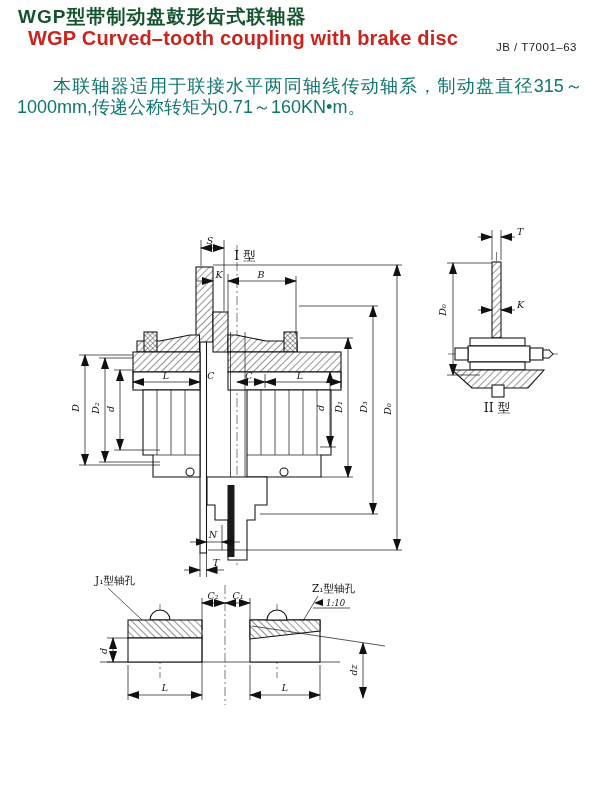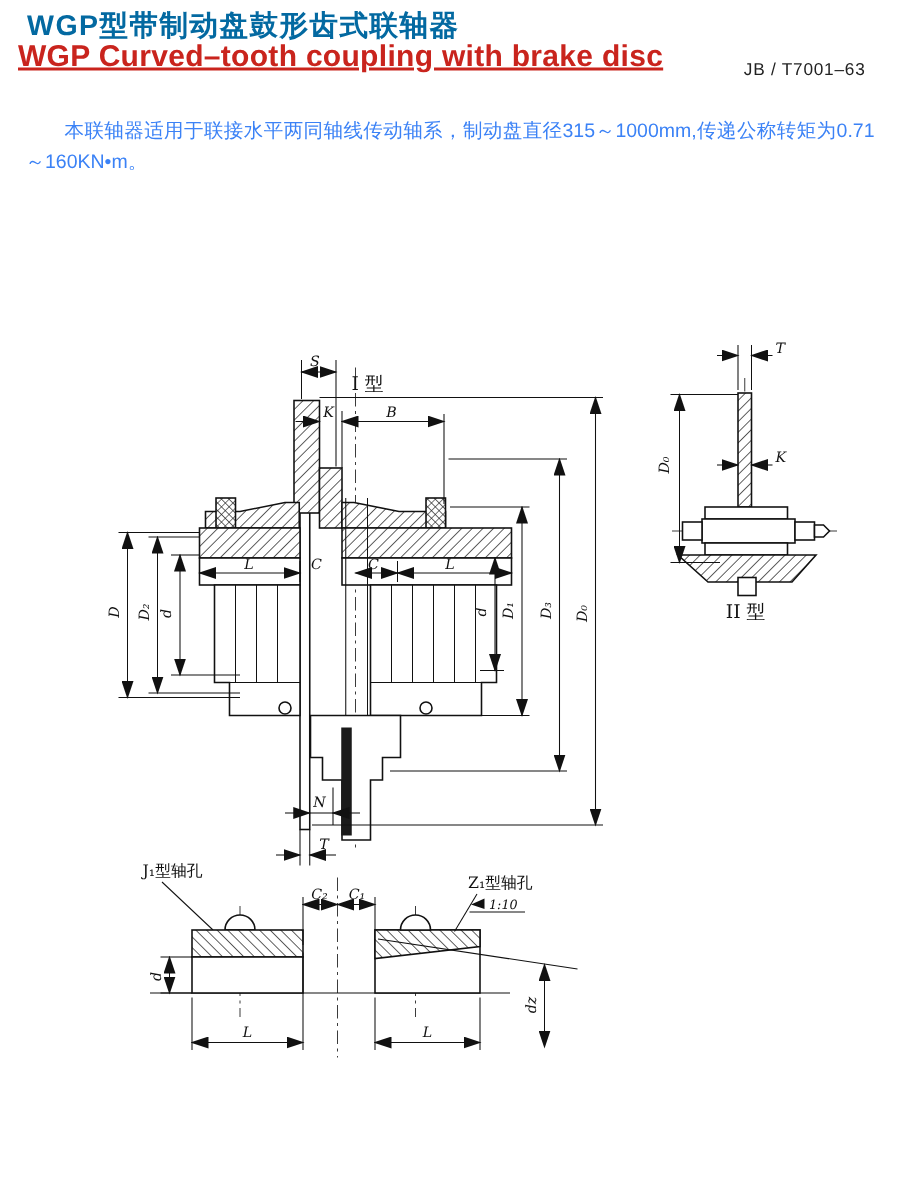--- a/index.html
+++ b/index.html
@@ -1,25 +1,25 @@
 <!DOCTYPE html>
 <html><head>
 <meta charset="utf-8">
 <style>
   html,body{margin:0;padding:0;}
   body{width:600px;height:790px;background:#ffffff;position:relative;overflow:hidden;
        font-family:"Liberation Sans",sans-serif;color:#2b2b2b;}
   .title-zh{position:absolute;left:18px;top:4px;font-size:19px;font-weight:bold;
-            color:#0369a1;letter-spacing:1px;white-space:nowrap;}
-  .title-en{position:absolute;left:12px;top:27px;font-size:20px;font-weight:bold;
-            color:#c9241d;letter-spacing:.2px;white-space:nowrap;text-decoration:underline;}
+            color:#14532d;letter-spacing:1px;white-space:nowrap;}
+  .title-en{position:absolute;left:28px;top:27px;font-size:20px;font-weight:bold;
+            color:#c9241d;letter-spacing:.2px;white-space:nowrap;}
   .std-code{position:absolute;top:41px;right:23px;font-size:11.5px;color:#222;
             letter-spacing:.5px;}
-  .intro{position:absolute;left:17px;top:76px;width:566px;font-size:13px;
-         line-height:21px;text-align:justify;color:#3b82f6;}
+  .intro{position:absolute;left:17px;top:76px;width:566px;font-size:18px;
+         line-height:21px;text-align:justify;color:#0f766e;}
   .intro p{margin:0;text-indent:2em;}
   .drawing{position:absolute;left:0;top:200px;}
   
   .o  {fill:#ffffff;stroke:#111;stroke-width:1.05;}
   .oh {fill:url(#h1);stroke:#111;stroke-width:1.05;}
   .oh2{fill:url(#h2);stroke:#111;stroke-width:1.05;}
   .ox {fill:url(#x1);stroke:#111;stroke-width:1.05;}
   .d  {stroke:#111;stroke-width:.7;fill:none;}
   .cl {stroke:#111;stroke-width:.55;stroke-dasharray:9 3 2 3;fill:none;}
   .dl {stroke:#111;stroke-width:.7;fill:none;marker-start:url(#arr);marker-end:url(#arr);}

